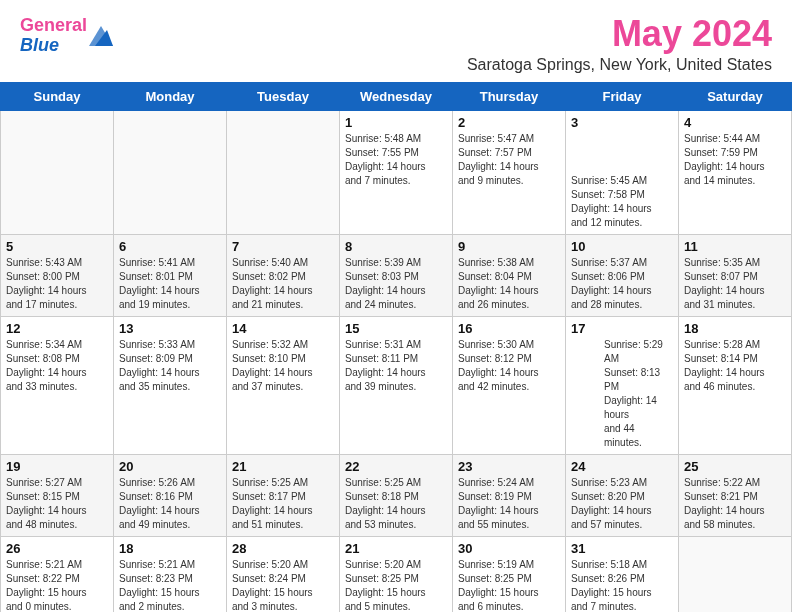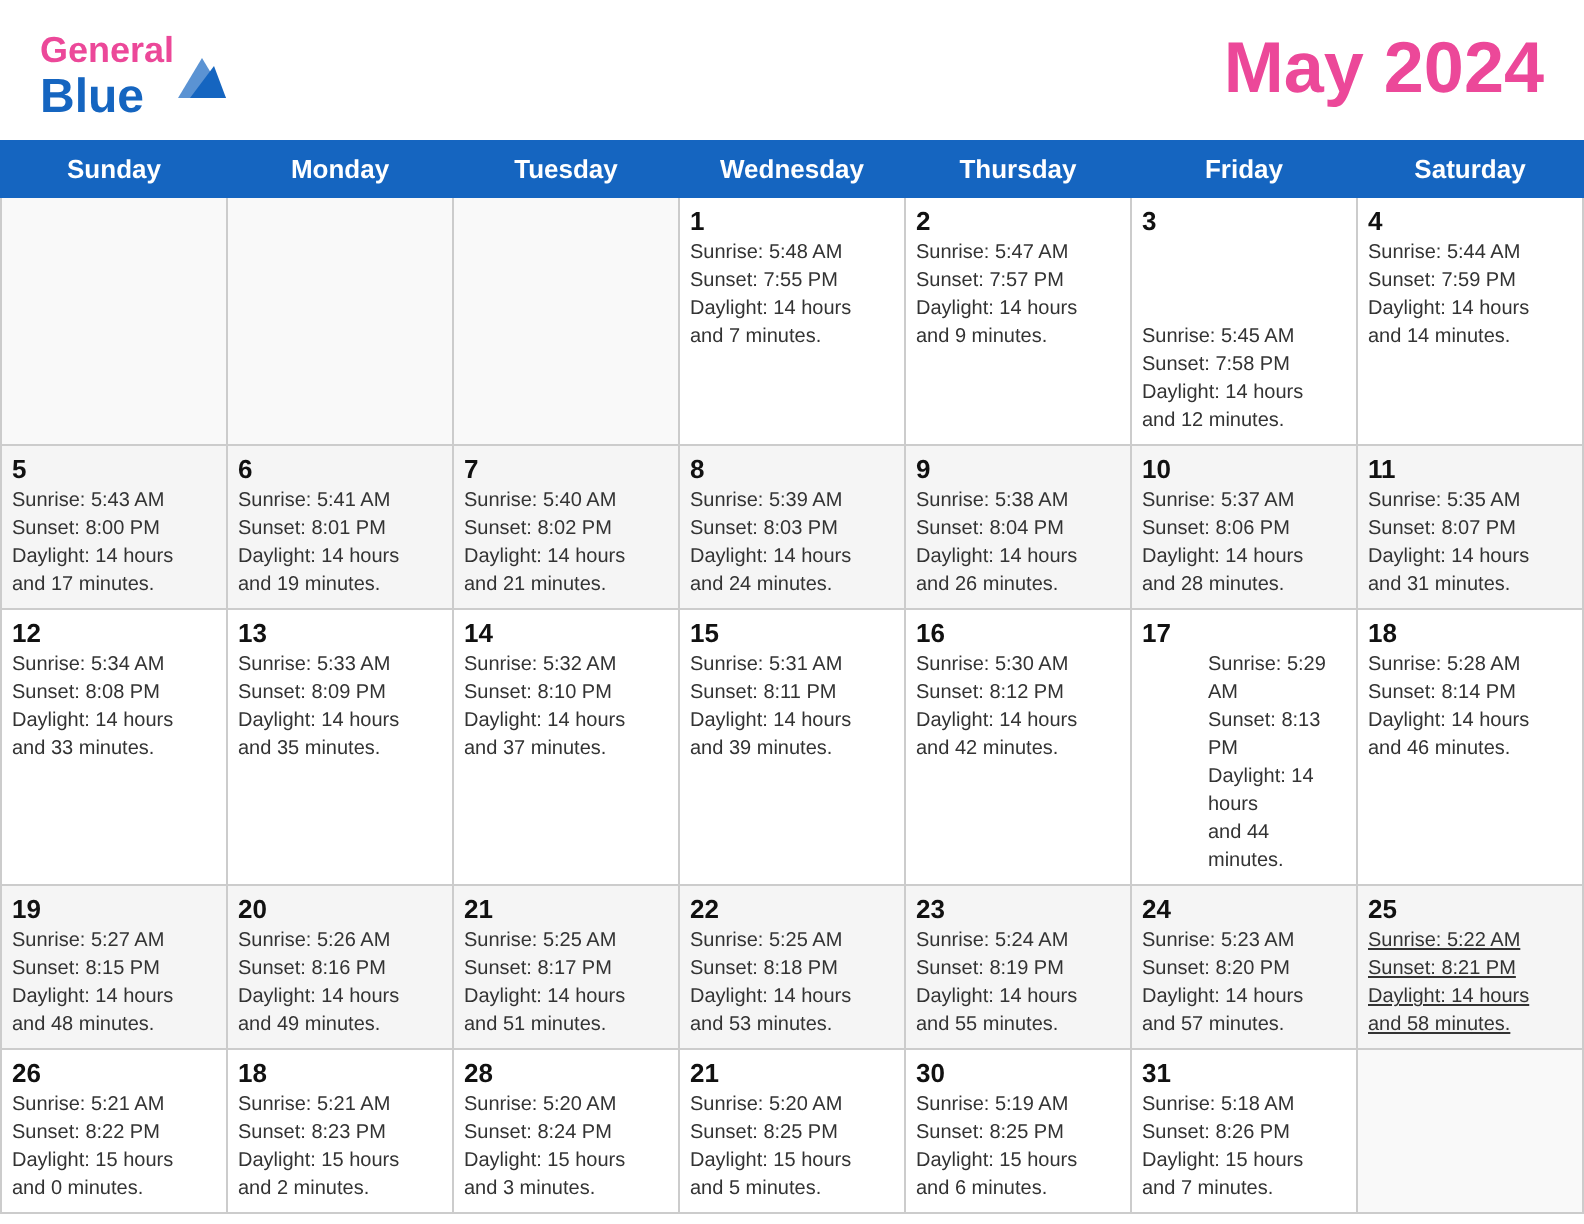--- a/index.html
+++ b/index.html
@@ -3,21 +3,21 @@
   <meta charset="utf-8">
   <style>
     * { box-sizing: border-box; margin: 0; padding: 0; }
     body { font-family: Arial, sans-serif; background: #fff; width: 792px; min-height: 612px; }
     
     .header { display: flex; justify-content: space-between; align-items: flex-start; padding: 16px 20px 8px 20px; }
     
     .logo { display: flex; align-items: center; }
     .logo-text { display: flex; flex-direction: column; line-height: 1.1; }
     .logo-general { font-size: 18px; font-weight: bold; color: #ec4899; }
-    .logo-blue { font-size: 24px; font-weight: bold; color: #1565c0; }
+    .logo-blue { font-size: 18px; font-weight: bold; color: #1565c0; font-style: italic; }
     .logo-icon { width: 24px; height: 20px; margin-left: 2px; }
     
     .title-section { text-align: right; }
     .month-year { font-size: 36px; font-weight: bold; color: #ec4899; line-height: 1; }
     .location { font-size: 16px; color: #333; margin-top: 4px; }
     
     .calendar { width: 100%; border-collapse: collapse; margin: 0 0 0 0; }
     
     .calendar th {
       background: #1565c0;
@@ -57,20 +57,21 @@
       <span class="logo-general">General</span>
       <span class="logo-blue">Blue</span>
     </div>
     <svg class="logo-icon" viewBox="0 0 24 20" xmlns="http://www.w3.org/2000/svg">
       <polygon points="0,20 12,0 24,20" fill="#1565c0" opacity="0.7"></polygon>
       <polygon points="6,20 18,4 24,20" fill="#1565c0"></polygon>
     </svg>
   </div>
   <div class="title-section">
     <div class="month-year">May 2024</div>
+    <div class="location">Saratoga Springs, New York, United States</div>
   </div>
 </div>
 
 <table class="calendar">
   <thead>
     <tr>
     <th>Sunday</th>
         <th>Monday</th>
         <th>Tuesday</th>
         <th>Wednesday</th>
@@ -253,21 +254,21 @@
         </td>
         <td>
           <div class="day-number">24</div>
           <div class="day-info" style="white-space: pre-line;">Sunrise: 5:23 AM
 Sunset: 8:20 PM
 Daylight: 14 hours
 and 57 minutes.</div>
         </td>
         <td>
           <div class="day-number">25</div>
-          <div class="day-info" style="white-space: pre-line; text-decoration: underline;">Sunrise: 5:22 AM
+          <div class="day-info" style="white-space: pre-line;">Sunrise: 5:22 AM
 Sunset: 8:21 PM
 Daylight: 14 hours
 and 58 minutes.</div>
         </td>
       </tr>
       <tr>
         <td>
           <div class="day-number">26</div>
           <div class="day-info" style="white-space: pre-line;">Sunrise: 5:21 AM
 Sunset: 8:22 PM

